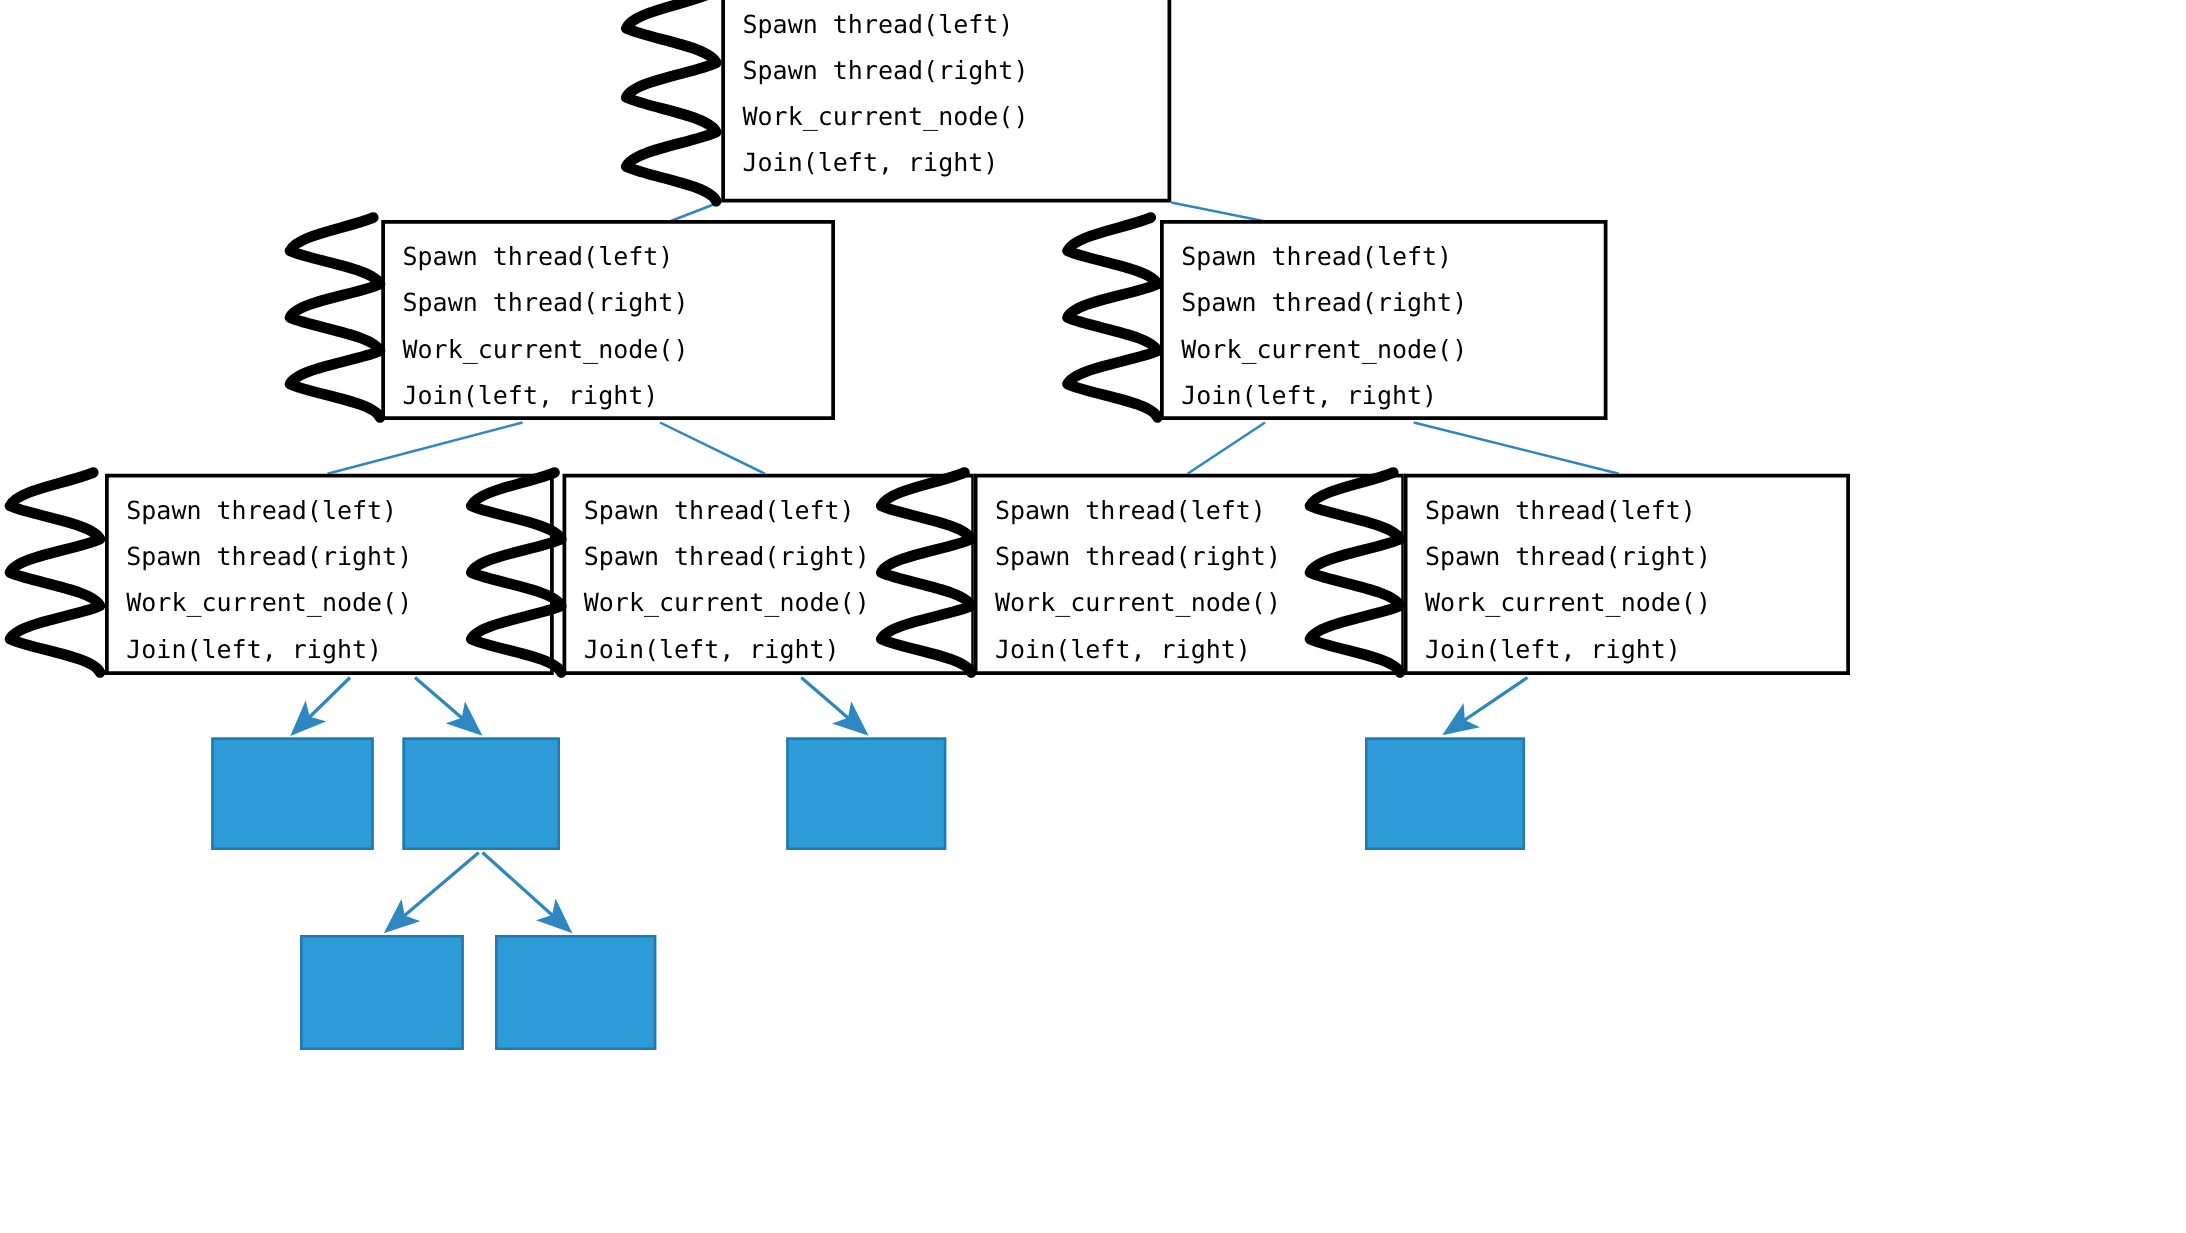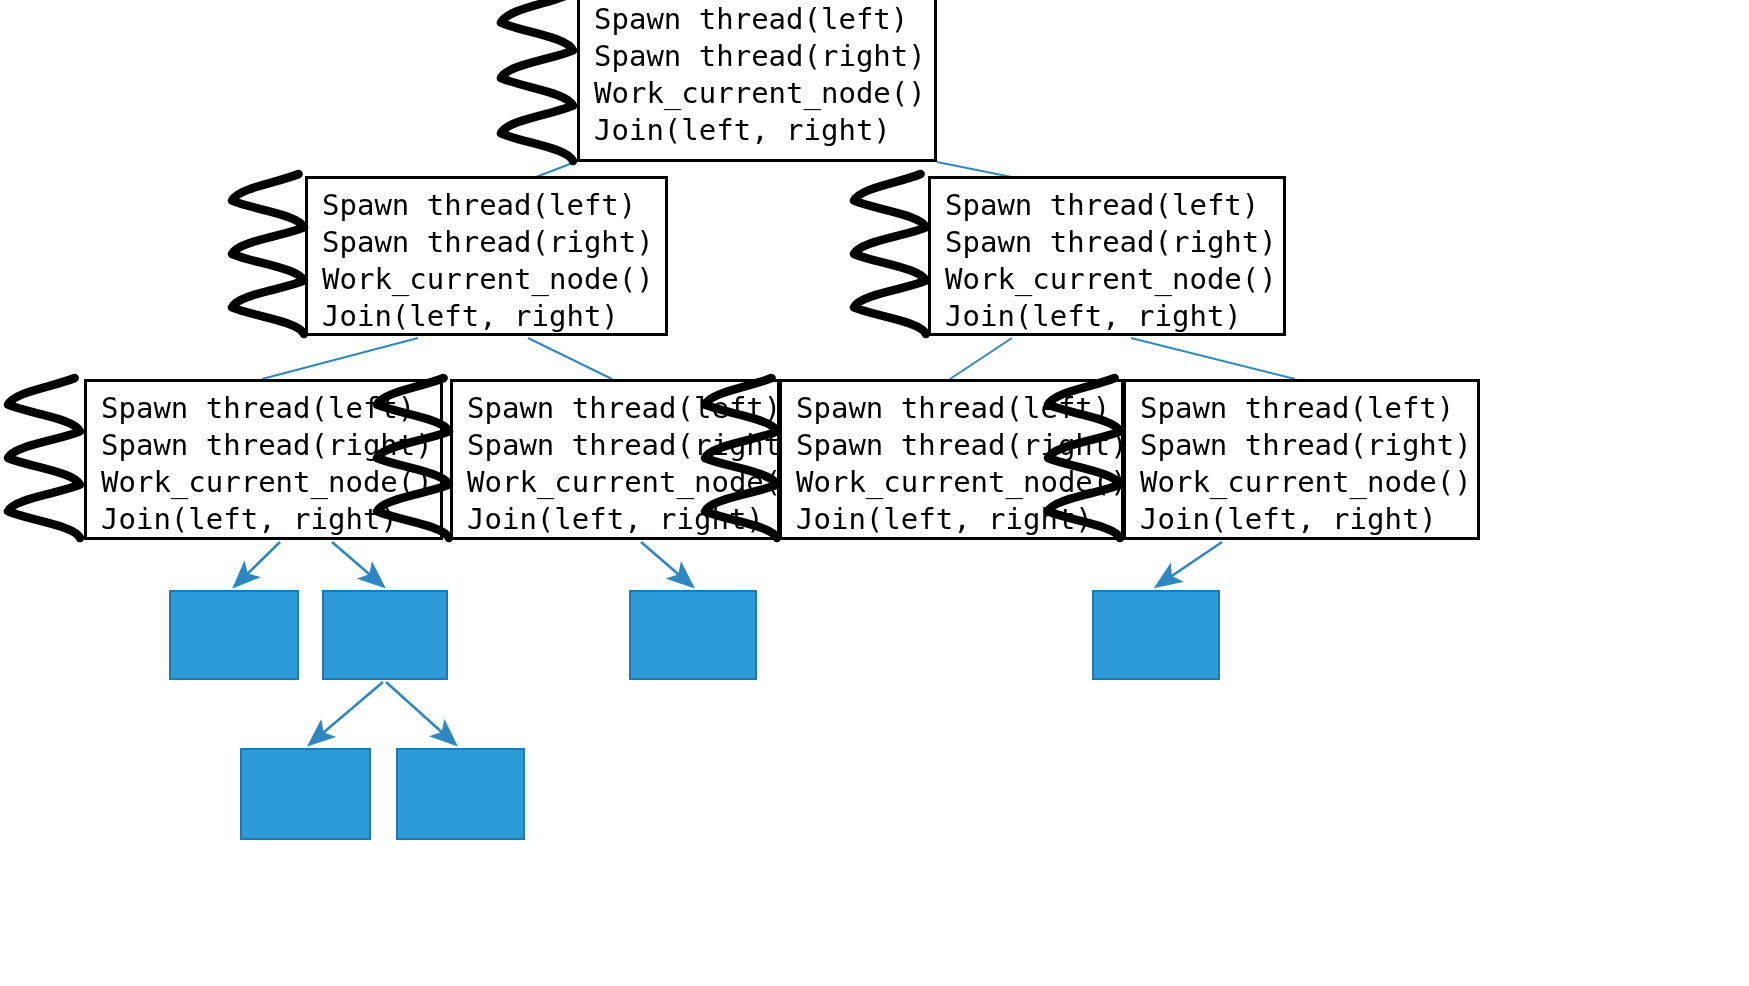--- a/index.html
+++ b/index.html
@@ -37,21 +37,21 @@
   .code-node {
     position: absolute;
     box-sizing: border-box;
     background: #ffffff;
     border: 3px solid #000000;
     z-index: 3;
     padding: 8px 0 8px 14px;
   }
   .code-line {
     font-family: "DejaVu Sans Mono", monospace;
-    font-size: 29px;
+    font-size: 20px;
     line-height: 37px;
     color: #000000;
     white-space: pre;
     letter-spacing: 0px;
   }
   .leaf-node {
     position: absolute;
     box-sizing: border-box;
     background: #2E9BD9;
     border: 2px solid #2079B0;

